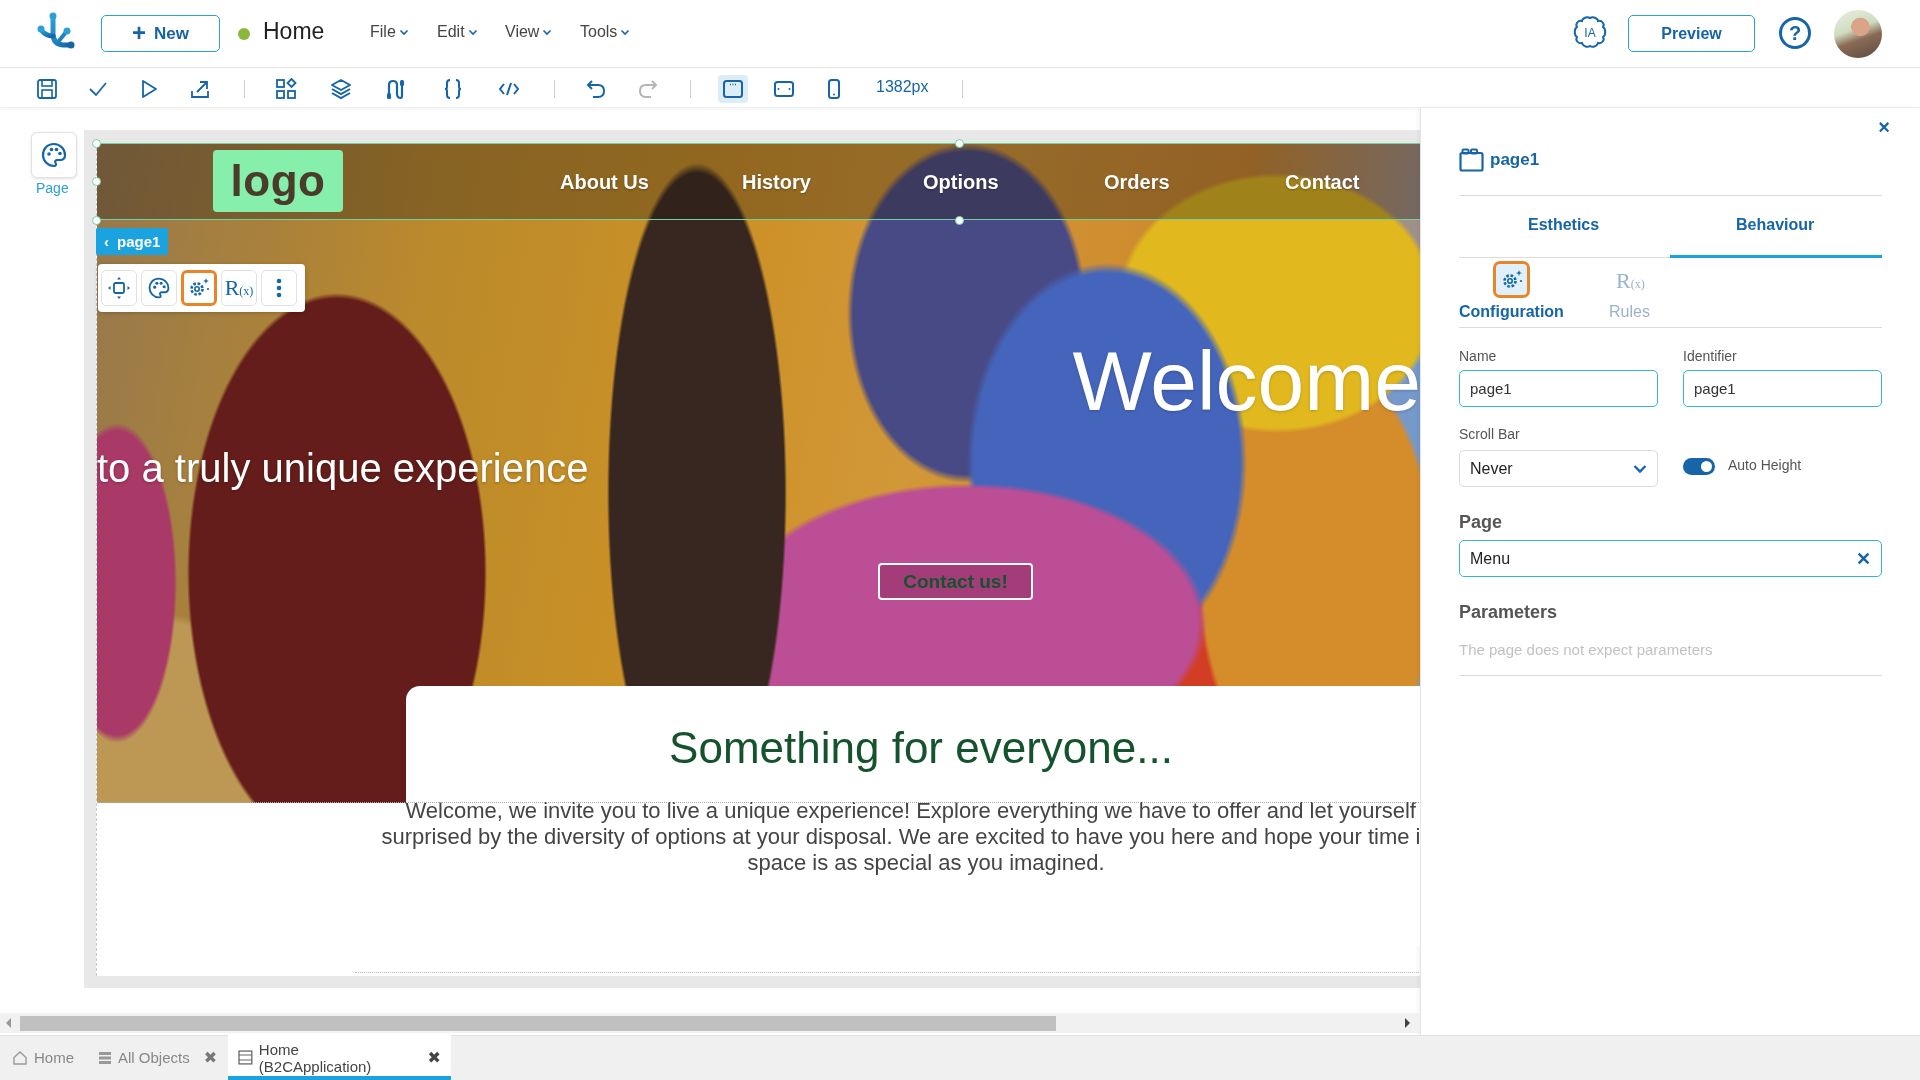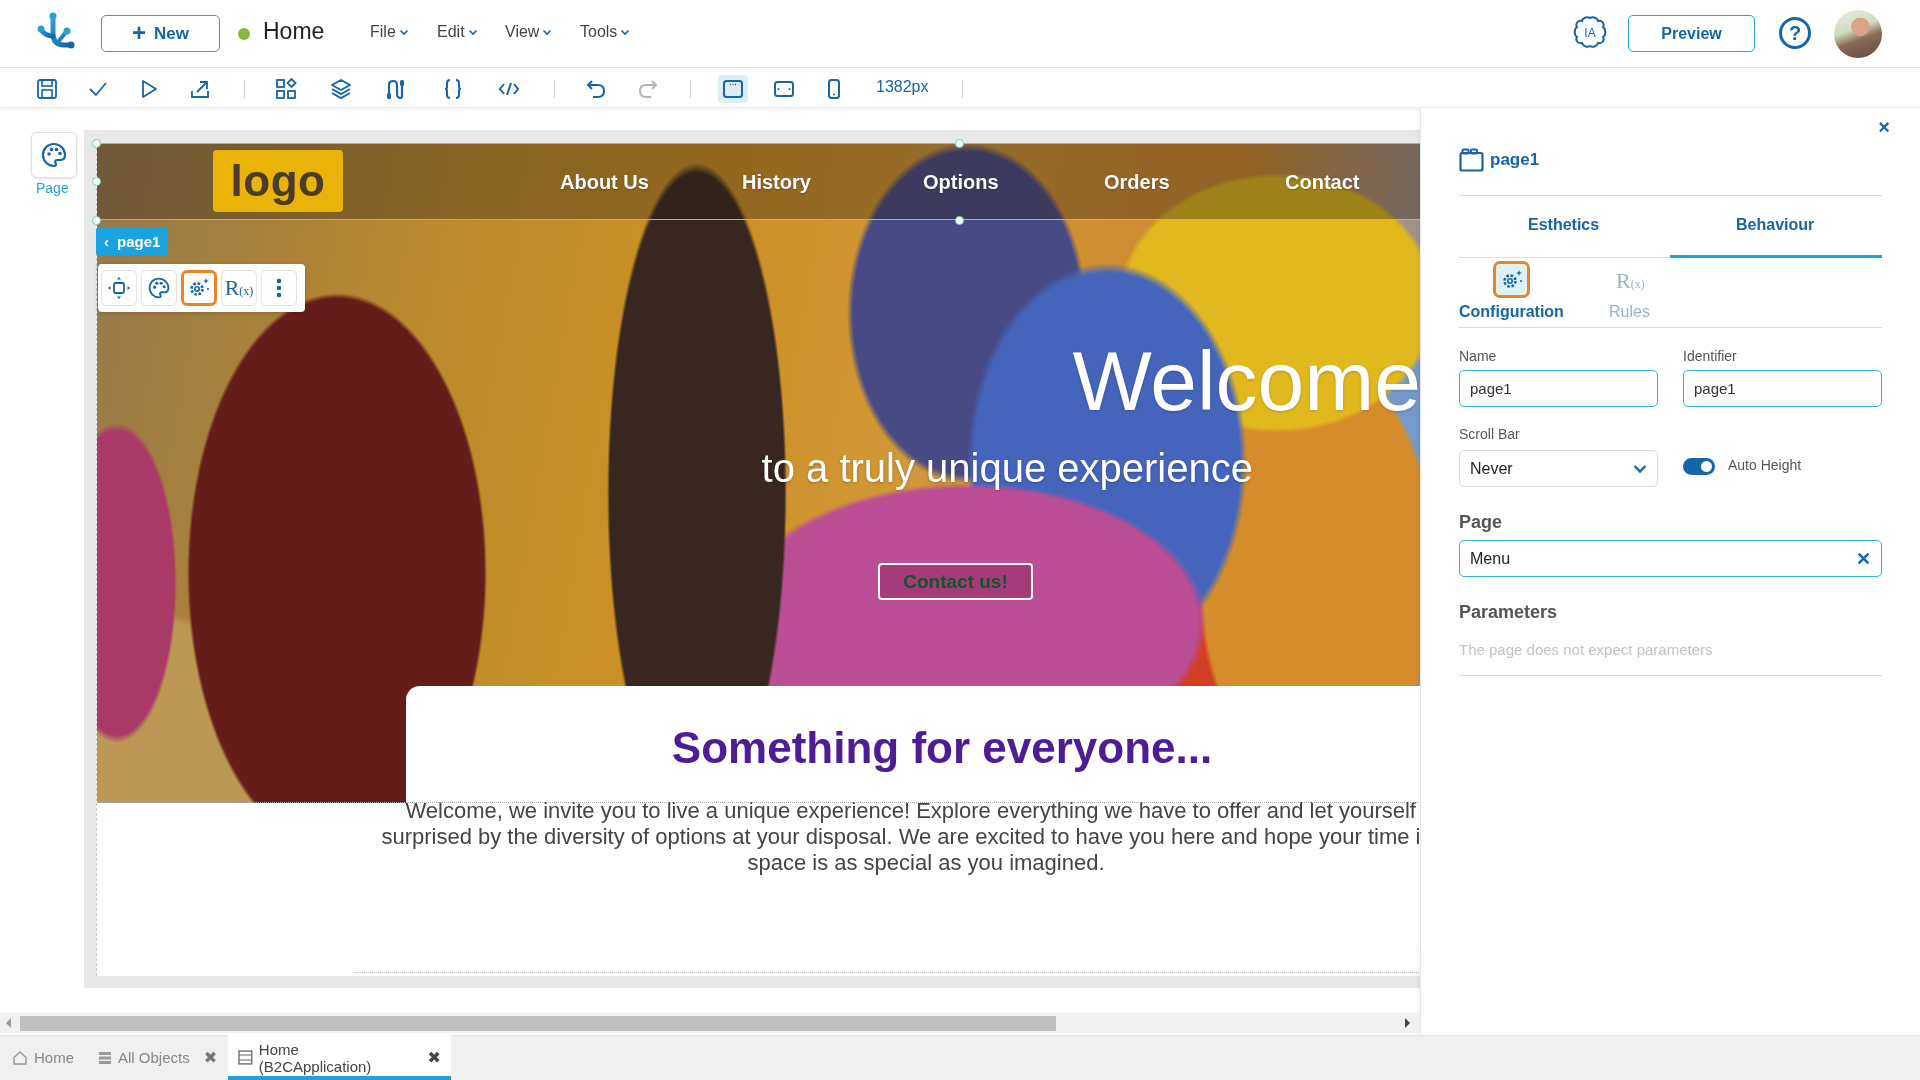--- a/index.html
+++ b/index.html
@@ -47,29 +47,29 @@
       radial-gradient(ellipse 120px 160px at 1110px 560px, #e04227 0 96%, transparent 100%),
       radial-gradient(ellipse 60px 160px at 20px 440px, #b43d6e 0 95%, transparent 100%),
       radial-gradient(ellipse 140px 180px at 60px 650px, #c9a25a 0 95%, transparent 100%),
       radial-gradient(ellipse 120px 170px at 870px 170px, #4d4f8f 0 95%, transparent 100%),
       radial-gradient(ellipse 80px 120px at 1290px 260px, #7ea3d8 0 95%, transparent 100%),
       linear-gradient(100deg, #a08052 0%, #c7932e 25%, #d99a28 45%, #e0a23c 60%, #d98f2f 80%, #8fa1cf 100%);
   }
   #hero::after { content: ""; position: absolute; inset: 0; background: rgba(0,0,0,0.06); }
 
   #navbar { position: absolute; left: 0; top: 0; width: 1324px; height: 76px; background: rgba(40,30,20,0.35); z-index: 2; }
-  #site-logo { position: absolute; left: 116px; top: 7px; width: 130px; height: 62px; background: #eab308; border-radius: 4px; display: flex; align-items: center; justify-content: center; font-weight: bold; font-size: 44px; color: #4a3b2a; letter-spacing: 0.5px; }
+  #site-logo { position: absolute; left: 116px; top: 7px; width: 130px; height: 62px; background: #86efac; border-radius: 4px; display: flex; align-items: center; justify-content: center; font-weight: bold; font-size: 44px; color: #4a3b2a; letter-spacing: 0.5px; }
   .nav-link { position: absolute; top: 28px; font-size: 20px; font-weight: bold; color: #fff; cursor: pointer; text-shadow: 0 1px 2px rgba(0,0,0,0.3); }
 
   #hero-title { position: absolute; left: 0; width: 1324px; top: 190px; text-align: right; font-size: 84px; color: #fff; z-index: 2; text-shadow: 0 1px 3px rgba(0,0,0,0.2); }
-  #hero-subtitle { position: absolute; left: 0; width: 1144px; top: 303px; text-align: right; font-size: 40px; color: #fff; z-index: 2; text-shadow: 0 1px 3px rgba(0,0,0,0.25); margin-left: 12px; }
+  #hero-subtitle { position: absolute; left: 0; width: 1144px; top: 303px; text-align: left; font-size: 40px; color: #fff; z-index: 2; text-shadow: 0 1px 3px rgba(0,0,0,0.25); }
   #contact-btn { position: absolute; left: 781px; top: 420px; width: 155px; height: 37px; border: 2px solid #fff; border-radius: 4px; background: rgba(140,40,90,0.45); color: #14532d; font-weight: bold; font-size: 19px; display: flex; align-items: center; justify-content: center; z-index: 2; cursor: pointer; }
 
   #content-card { position: absolute; left: 309px; top: 543px; width: 1100px; height: 260px; background: #fff; border-radius: 14px 0 0 0; z-index: 3; }
-  #card-title { position: absolute; left: 0; width: 1030px; top: 37px; text-align: center; font-size: 44px; font-weight: bold; color: #4c1d95; margin-left: 21px; }
+  #card-title { position: absolute; left: 0; width: 1030px; top: 37px; text-align: center; font-size: 44px; font-weight: normal; color: #14532d; }
   #card-text { position: absolute; left: -30px; width: 1100px; top: 112px; text-align: center; font-size: 22px; line-height: 26px; color: #444; white-space: normal; }
   #dotted-line { position: absolute; left: 0; top: 659px; width: 1324px; height: 0; border-top: 1px dotted #aaa; z-index: 4; }
   #dotted-line-2 { position: absolute; left: 258px; top: 829px; width: 1066px; height: 0; border-top: 1px dotted #bbb; z-index: 4; }
 
   
   #sel-rect { left: 96px; top: 143px; width: 1324px; height: 77px; border-top: 1.5px solid #6fd3a0; border-bottom: 1.5px solid #6fd3a0; z-index: 5; pointer-events: none; }
   .handle { position: absolute; width: 9px; height: 9px; border-radius: 50%; background: #fff; border: 1.5px solid #6fd3a0; z-index: 6; }
   #sel-tag { left: 96px; top: 228px; height: 27px; padding: 0 8px; background: #1aa3df; color: #fff; font-weight: bold; font-size: 15px; display: flex; align-items: center; gap: 8px; z-index: 6; cursor: pointer; border-radius: 2px; }
   #sel-toolbar { left: 98px; top: 264px; width: 207px; height: 48px; background: #fff; border-radius: 4px; box-shadow: 0 1px 4px rgba(0,0,0,0.2); z-index: 6; display: flex; align-items: center; padding: 0 3px; gap: 4px; }
   .st-btn { width: 36px; height: 36px; border: 1px solid #e2e2e2; border-radius: 5px; background: #fff; display: flex; align-items: center; justify-content: center; cursor: pointer; }

